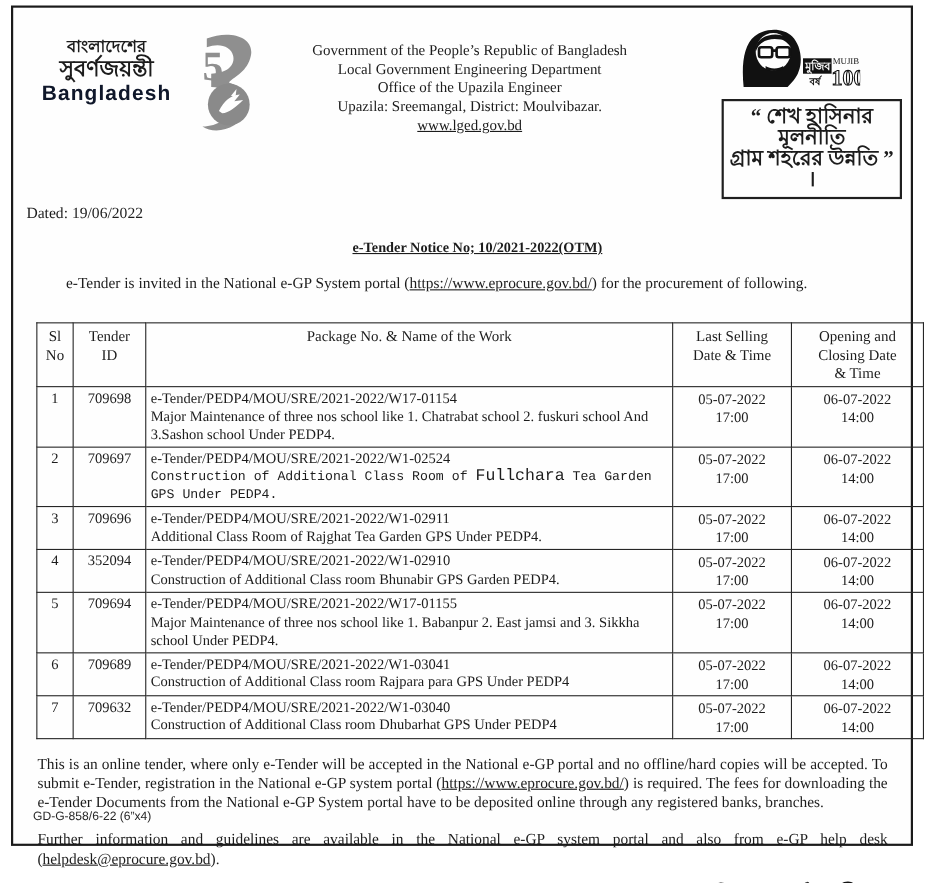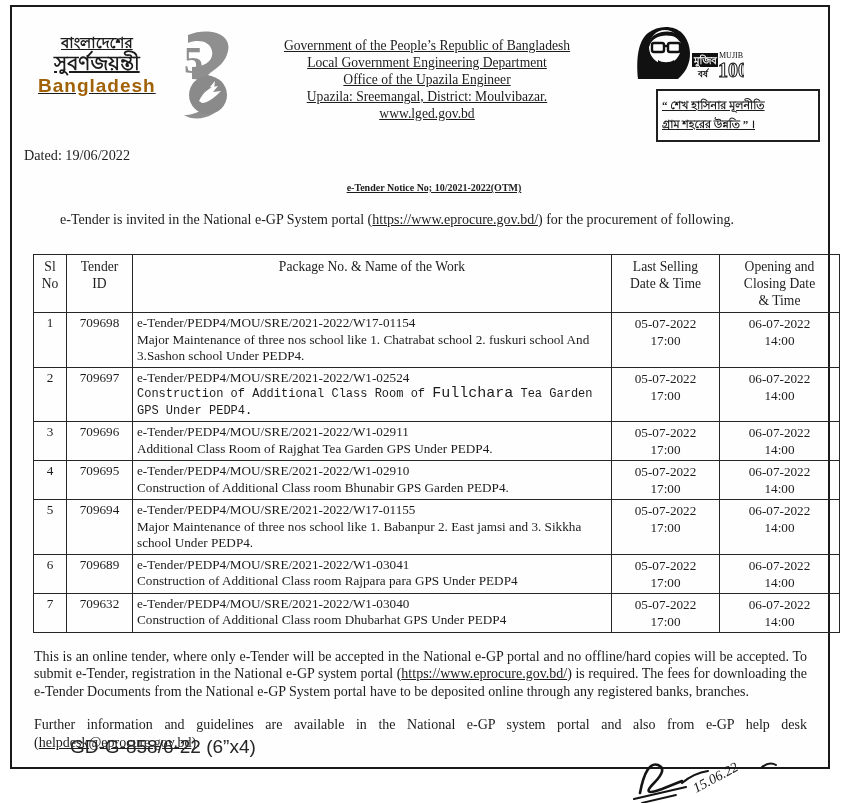--- a/index.html
+++ b/index.html
@@ -11,38 +11,38 @@
     position:relative;
     overflow:hidden;
   }
   .sheet {
     position:absolute; left:10px; top:5px;
     width:820px; height:764px;
     border:2px solid #1a1a1a;
     background:#fefefe;
   }
   
-  .hdr { display:flex; padding:14px 6px 0 26px;text-decoration:underline; }
+  .hdr { display:flex; padding:14px 6px 0 26px; }
   .logo-left { width:208px; display:flex; align-items:flex-start; padding-top:8px; }
   .logo-left .txt { text-align:center; line-height:1.15; padding-top:6px; }
   .bn1 { font-size:15px; font-weight:bold; }
   .bn2 { font-size:20px; font-weight:bold; }
-  .bn-en { font-family:"Liberation Sans", sans-serif; font-size:19px; font-weight:bold; letter-spacing:1px; color:#a16207; }
+  .bn-en { font-family:"Liberation Sans", sans-serif; font-size:19px; font-weight:bold; letter-spacing:1px; color:#0f172a; }
   .jubilee { margin-left:2px; }
   .hdr-center { flex:1; text-align:center; font-size:13.6px; line-height:17px; padding-top:16px; }
   .hdr-center .site { text-decoration:underline; }
-  .hdr-right { width:214px; text-align:left; padding-right:2px; }
+  .hdr-right { width:214px; text-align:center; padding-right:2px; }
   .slogan-box {
     border:2px solid #1f1f1f; margin-top:2px;
-    padding:5px 4px 6px 4px; font-size:11px; line-height:19px; font-weight:bold;margin-left:48px;
+    padding:5px 4px 6px 4px; font-size:19px; line-height:19px; font-weight:bold;margin-left:48px;
   }
   
   .memo-row { display:flex; justify-content:space-between; padding:5px 12px 0 12px; font-size:14.2px; }
   .title-row { text-align:center; margin-top:13px; }
-  .notice-title { font-size:10px; font-weight:bold; text-decoration:underline;margin-left:28px; }
+  .notice-title { font-size:13px; font-weight:bold; text-decoration:underline;margin-left:28px; }
   .intro { margin:17px 20px 0 48px; font-size:14px; }
   .u { text-decoration:underline; }
   
   table.tender {
     border-collapse:collapse; margin:26px 0 0 21px;
     width:806px; font-size:13.2px; table-layout:fixed;
   }
   table.tender th, table.tender td {
     border:1.4px solid #262626; vertical-align:top; padding:2px 4px;
   }
@@ -54,21 +54,21 @@
   td.c-date { text-align:center; line-height:17px; }
   
   .para { margin:15px 21px 0 22px; font-size:14px; line-height:17.6px; text-align:justify; }
   .para2 { margin-top:16px; }
   
   .sig-wrap { display:flex; justify-content:flex-end; margin:2px 18px 0 0; }
   .sig-block { width:312px; text-align:center; font-size:15px; line-height:19.5px; }
   .sig-scrawl { display:flex; justify-content:flex-end; padding-right:28px; height:52px; }
   .footer-code {
     position:absolute; left:30px; top:736px;
-    font-family:"Liberation Sans", sans-serif; font-size:19px; color:#262626;margin-left:40px;
+    font-family:"Liberation Sans", sans-serif; font-size:11px; color:#262626;
   }
   svg text { font-family:"Liberation Serif", serif; }
 </style>
 </head>
 <body>
 
 <div class="sheet">
 
   <div class="hdr">
 
@@ -207,21 +207,21 @@
             <div>05-07-2022</div>
             <div>17:00</div>
           </td>
         <td class="c-date">
             <div>06-07-2022</div>
             <div>14:00</div>
           </td>
       </tr>
       <tr>
         <td class="c-sl">4</td>
-        <td class="c-id">709695</td>
+        <td class="c-id">352094</td>
         <td class="c-pkg">
           <div class="ref">e-Tender/PEDP4/MOU/SRE/2021-2022/W1-02910</div>
           <div class="desc">Construction of Additional Class room Bhunabir GPS Garden PEDP4.</div>
         </td>
         <td class="c-date">
             <div>05-07-2022</div>
             <div>17:00</div>
           </td>
         <td class="c-date">
             <div>06-07-2022</div>

